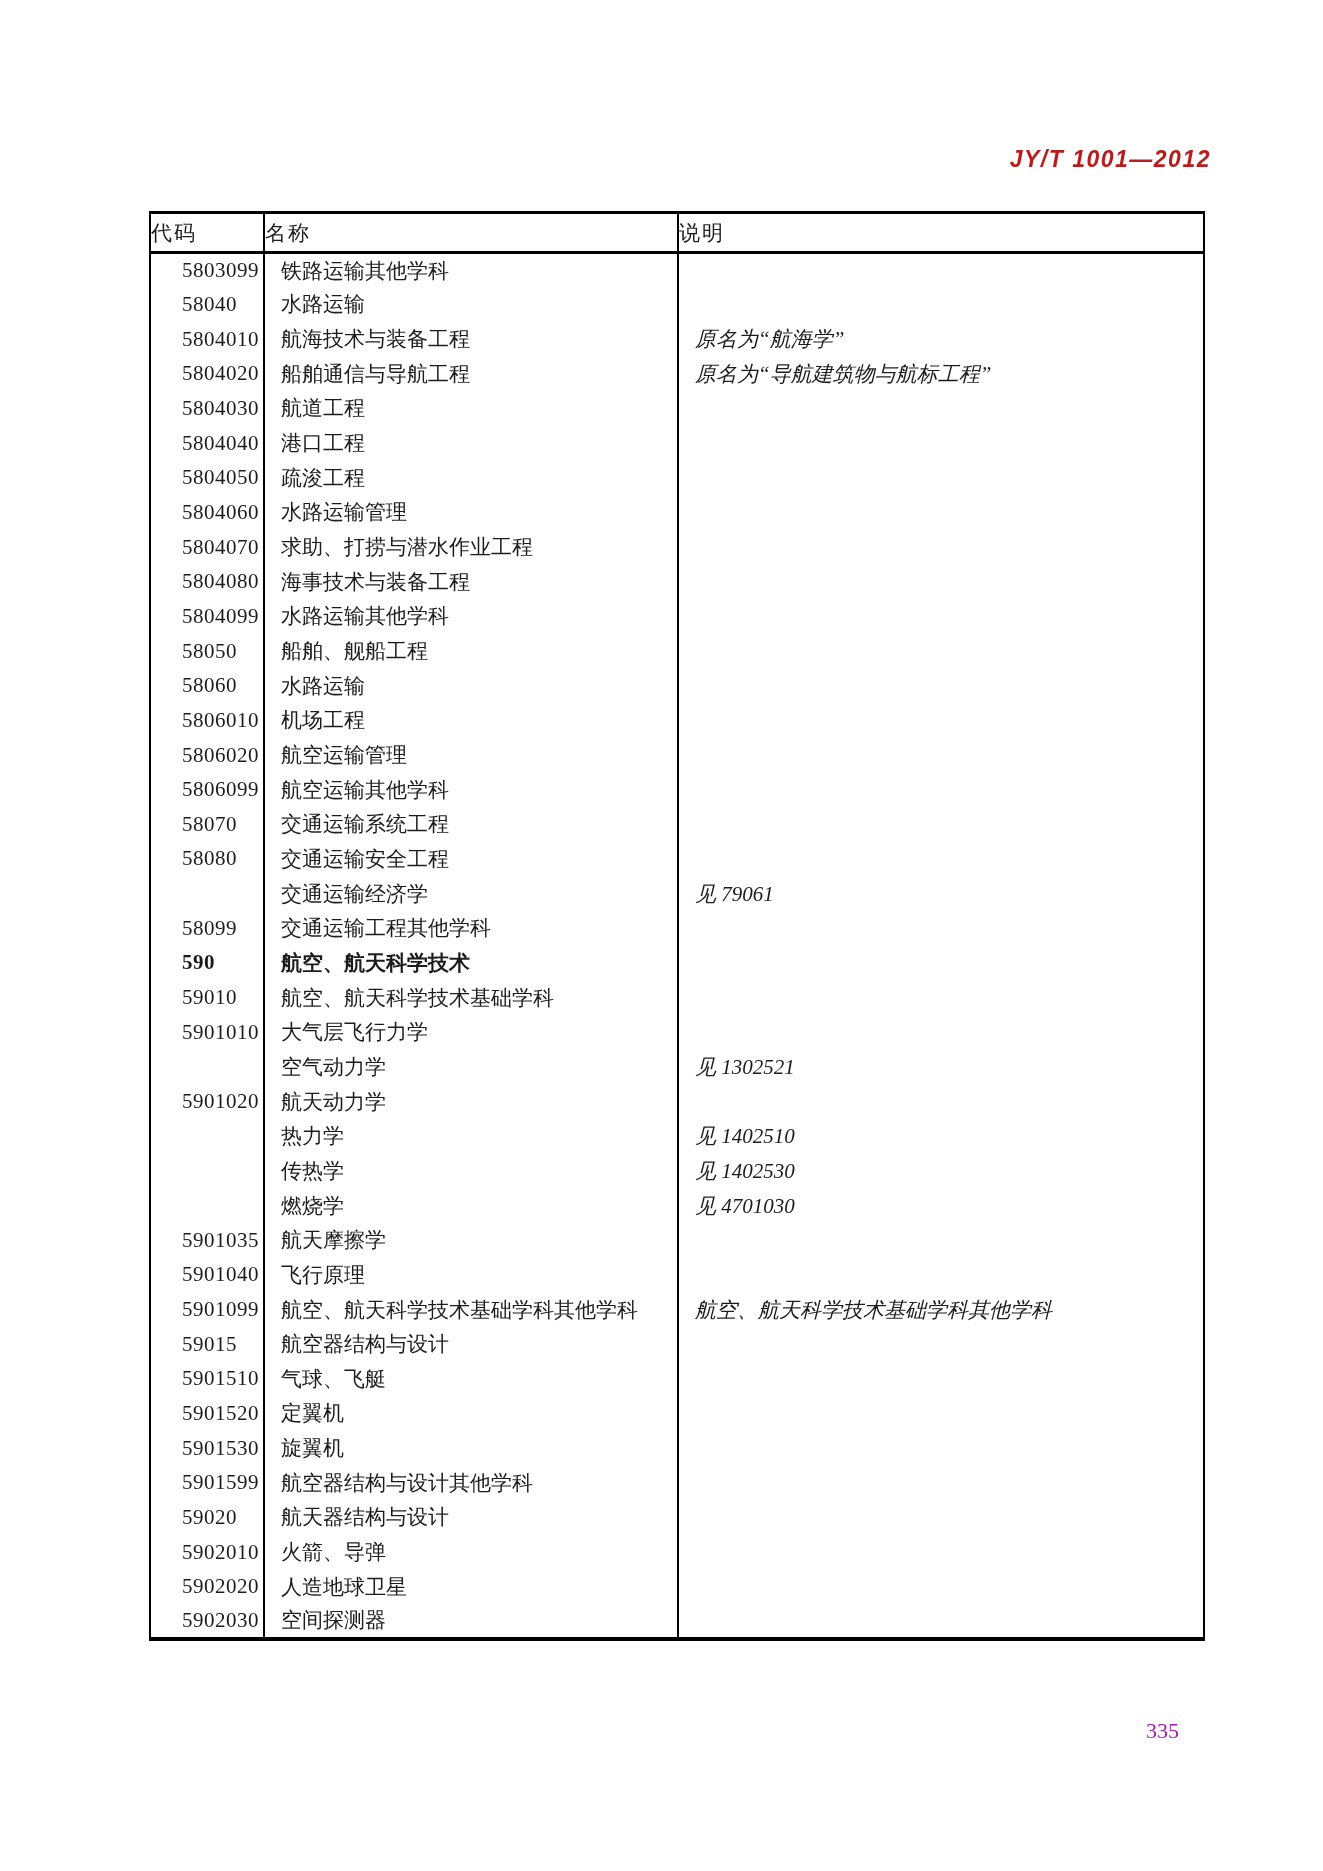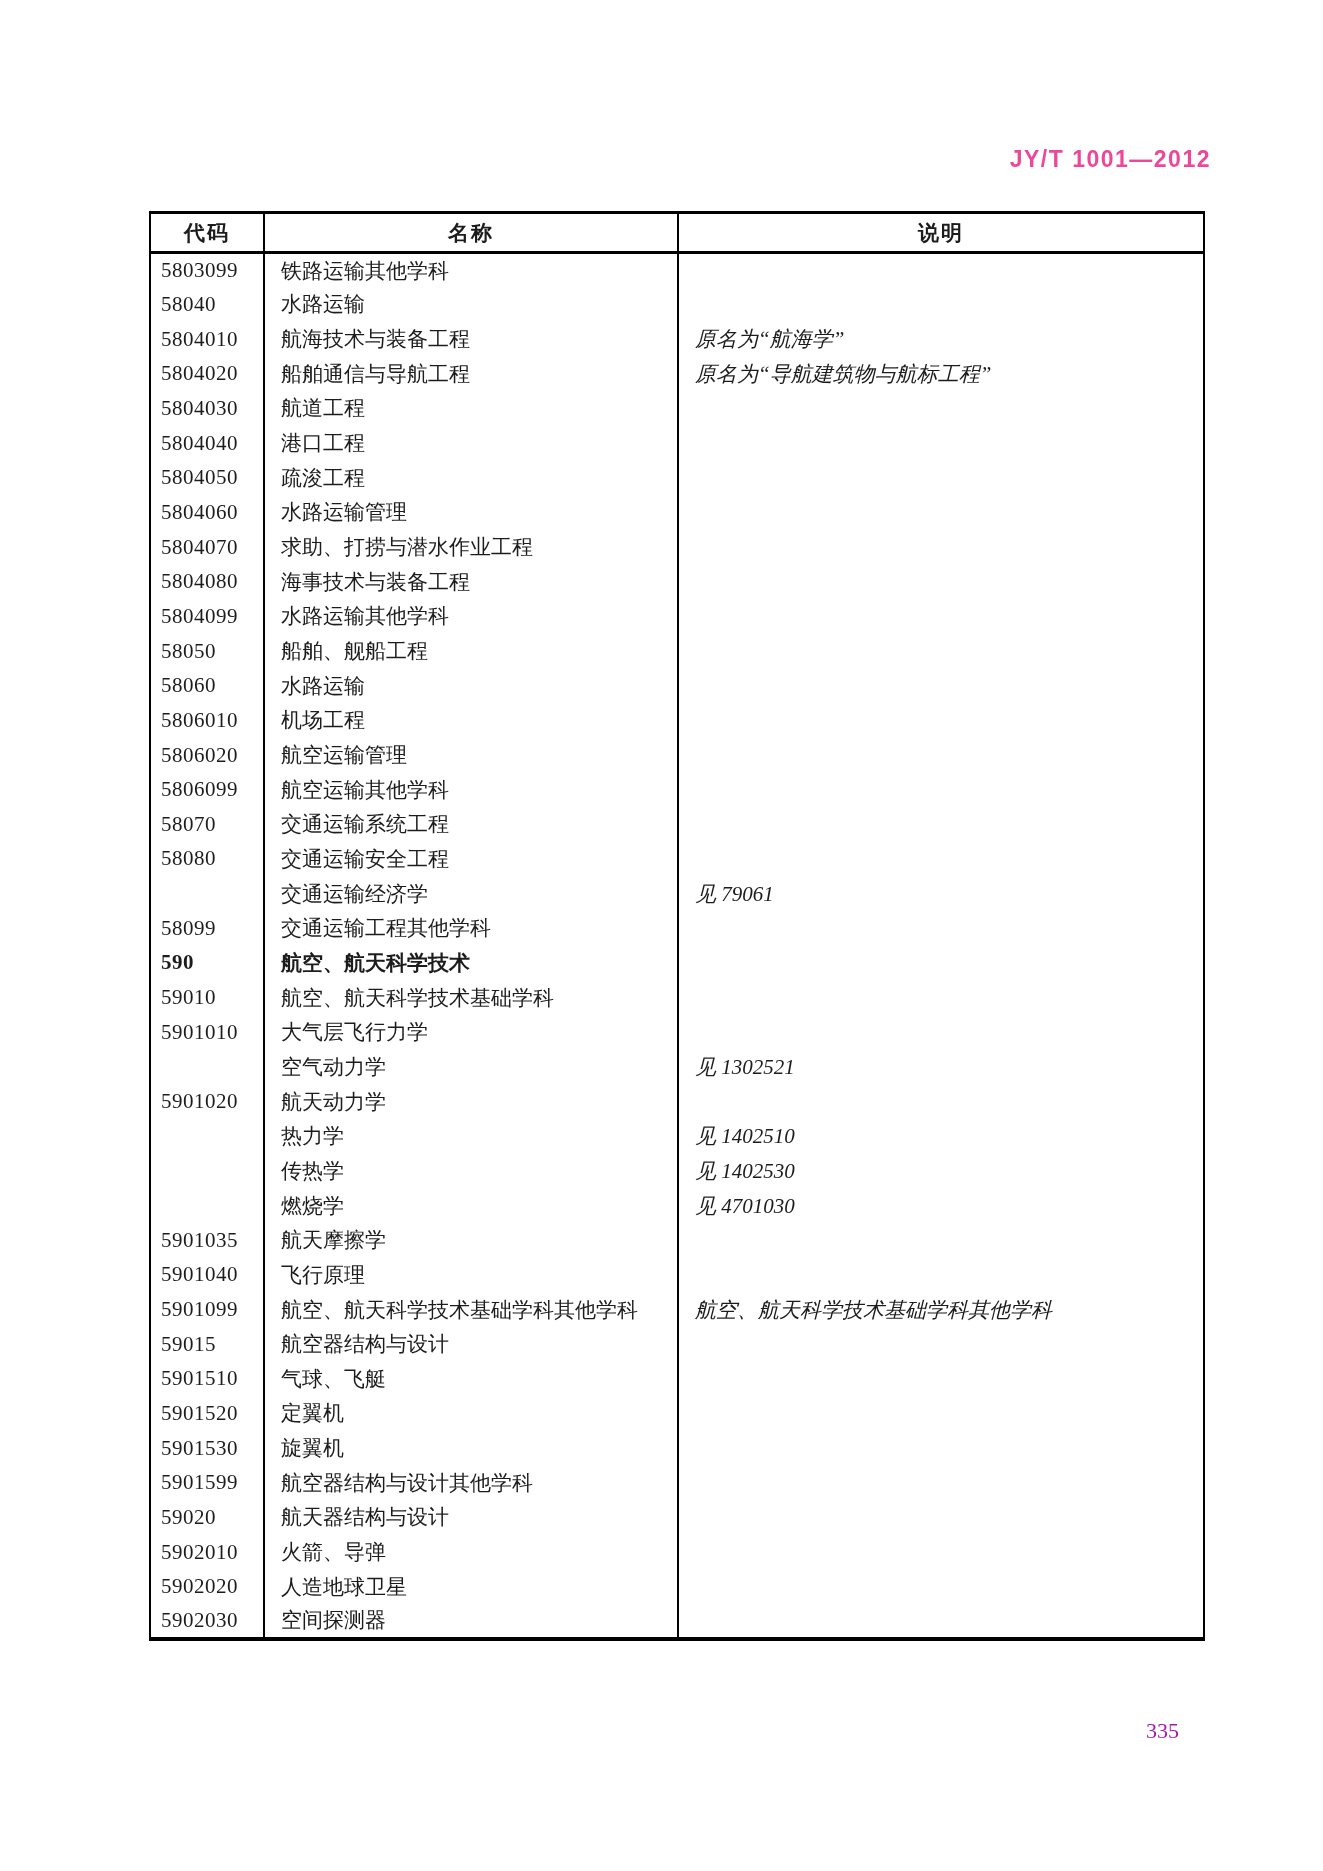--- a/index.html
+++ b/index.html
@@ -17,59 +17,60 @@
     overflow: hidden;
   }
   .doc-number {
     position: absolute;
     top: 146px;
     right: 112px;
     font-family: "Liberation Sans", "DejaVu Sans", sans-serif;
     font-size: 23px;
     font-weight: 600;
     letter-spacing: 1.5px;
-    color: #ec4899;
+    color: #b91c1c;
     white-space: nowrap;
+    font-style: italic;
   }
   table.code-table {
     position: absolute;
     left: 149px;
     top: 211px;
     width: 1054px;
     border-collapse: collapse;
     table-layout: fixed;
     border-left: 2px solid #000;
     border-right: 2px solid #000;
     border-top: 3px solid #000;
     border-bottom: 4px solid #000;
   }
   .code-table col.c1 { width: 114px; }
   .code-table col.c2 { width: 414px; }
   .code-table col.c3 { width: 526px; }
   .code-table th {
     height: 40px;
     border-bottom: 3px solid #000;
     font-size: 21px;
-    font-weight: bold;
-    text-align: center;
+    font-weight: normal;
+    text-align: left;
     vertical-align: middle;
     letter-spacing: 2px;
   }
   .code-table th + th,
   .code-table td + td {
     border-left: 2px solid #000;
   }
   .code-table td {
     height: 34.66px;
     font-size: 21px;
     vertical-align: middle;
     white-space: nowrap;
     overflow: hidden;
   }
-  .code-table td.code { padding-left: 10px; font-size: 21px; letter-spacing: 0.5px; margin-top: 28px; }
+  .code-table td.code { padding-left: 31px; font-size: 21px; letter-spacing: 0.5px; margin-top: 28px; }
   .code-table td.name { padding-left: 16px; }
   .code-table td.note { padding-left: 16px; font-style: italic; }
   .code-table tr.bold td { font-weight: bold; }
   .page-number {
     position: absolute;
     left: 1146px;
     top: 1718px;
     font-size: 22px;
     color: #a21caf;
   }

